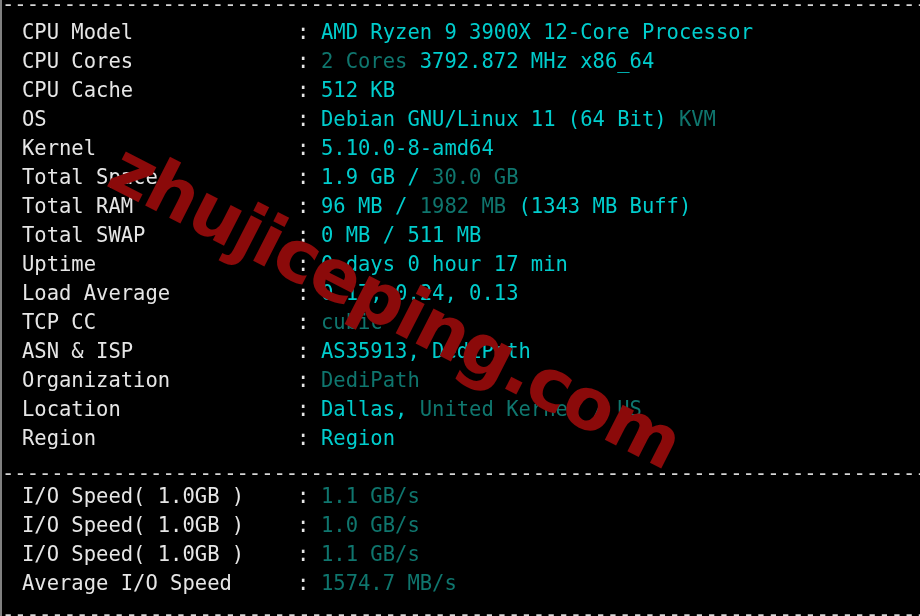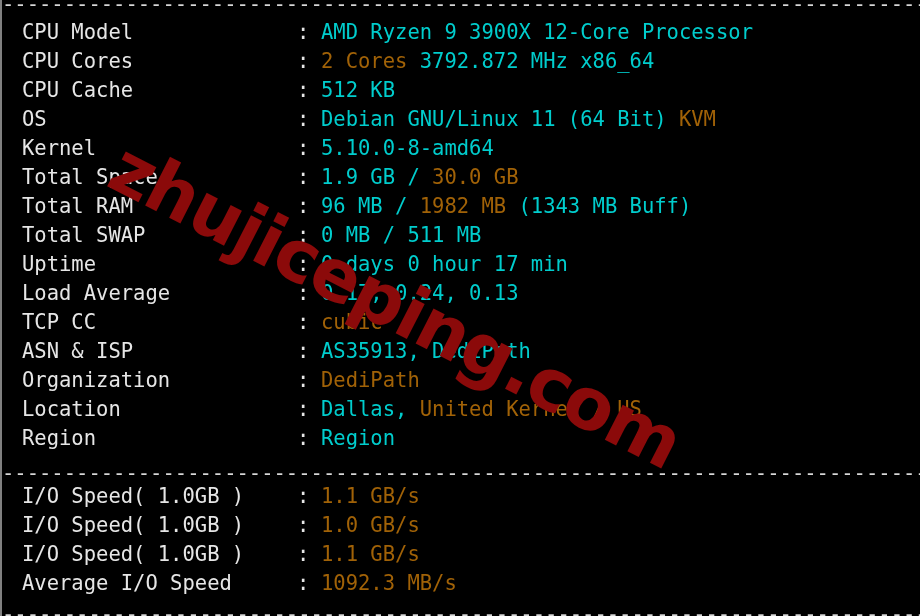--- a/index.html
+++ b/index.html
@@ -52,21 +52,21 @@
     margin-left: 20px;
     color: #e6e6e6;
   }
   .colon {
     display: inline-block;
     width: 24px;
     color: #e6e6e6;
   }
   .val { }
   .c  { color: #00cdcd; }  
-  .y  { color: #a16207; }  
+  .y  { color: #0f766e; }  
 
   
   #watermark {
     position: absolute;
     left: 120px;
     top: 150px;
     z-index: 5;
     color: #8b0a0a;
     font-family: "DejaVu Sans", "Liberation Sans", sans-serif;
     font-weight: 700;
@@ -105,21 +105,21 @@
         <div class="row"><span class="label">Location</span><span class="colon">:</span><span class="val"><span class="c">Dallas, </span><span class="y">United Kernel / US</span></span></div>
         <div class="row"><span class="label">Region</span><span class="colon">:</span><span class="val"><span class="c">Region</span></span></div>
       </div>
 
     <div class="sep mid">---------------------------------------------------------------------------</div>
 
     <div id="io-results-block">
         <div class="row"><span class="label">I/O Speed( 1.0GB )</span><span class="colon">:</span><span class="val"><span class="y">1.1 GB/s</span></span></div>
         <div class="row"><span class="label">I/O Speed( 1.0GB )</span><span class="colon">:</span><span class="val"><span class="y">1.0 GB/s</span></span></div>
         <div class="row"><span class="label">I/O Speed( 1.0GB )</span><span class="colon">:</span><span class="val"><span class="y">1.1 GB/s</span></span></div>
-        <div class="row"><span class="label">Average I/O Speed</span><span class="colon">:</span><span class="val"><span class="y">1092.3 MB/s</span></span></div>
+        <div class="row"><span class="label">Average I/O Speed</span><span class="colon">:</span><span class="val"><span class="y">1574.7 MB/s</span></span></div>
       </div>
 
     <div class="sep bottom">---------------------------------------------------------------------------</div>
 
   </div>
 
   <div id="watermark">zhujiceping.com</div>
 
 </div>
 

